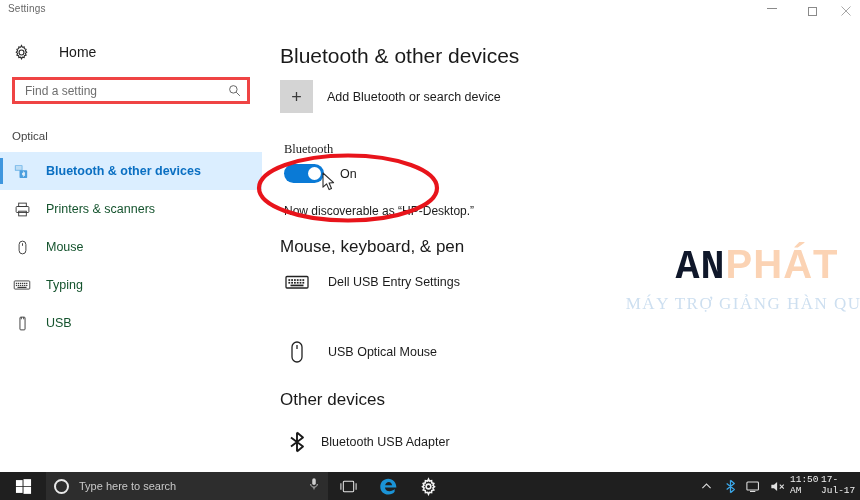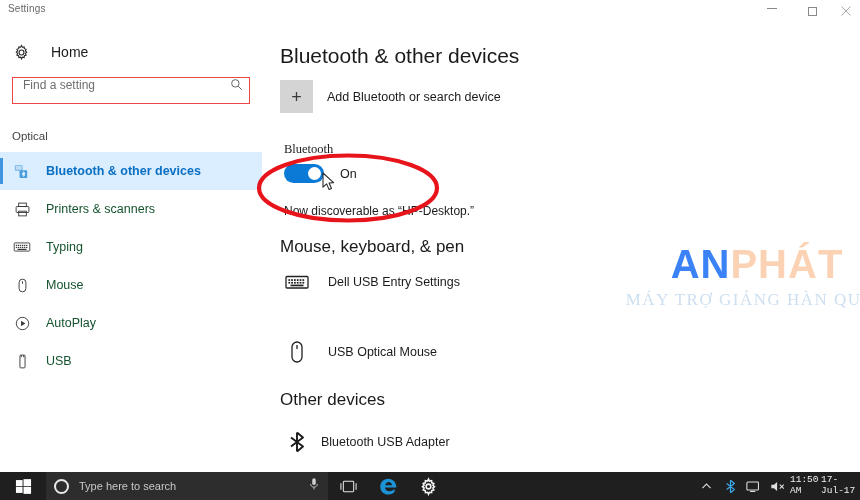--- a/index.html
+++ b/index.html
@@ -51,31 +51,31 @@
   }
 
   
   .sidebar {
     position:absolute; left:0; top:0;
     width:262px; height:450px;
     background:#ffffff;
   }
   .home-row {
     position:absolute; left:12px; top:16px;
-    display:flex; align-items:center; gap:20px;
+    display:flex; align-items:center; gap:28px;
     height:28px;
   }
   .home-label { font-size:14px; color:#1a1a1a; }
 
   .search-wrap {
     position:absolute; left:12px; top:55px;
     width:238px; height:27px;
-    border:1px solid #ef4444;
-    background:#ffffff;
-    display:flex; align-items:flex-start;
+    border:3px solid #ef4444;
+    background:#ffffff;
+    display:flex; align-items:center;
   }
   .search-wrap input {
     flex:1; border:0; outline:0; background:transparent;
     font-family:"Liberation Sans", sans-serif;
     font-size:12px; color:#444; padding-left:10px;
   }
   .search-wrap input::placeholder { color:#6e6e6e; }
   .search-ico {
     width:26px; display:flex; align-items:center; justify-content:center;
     color:#555;
@@ -194,21 +194,21 @@
     pointer-events:none;
     user-select:none;
     z-index:5;
   }
   .wm-main {
     font-family:"Liberation Sans", sans-serif;
     font-size:40px; font-weight:700; letter-spacing:1px;
     line-height:1;
     white-space:nowrap;
   }
-  .wm-an   { color:#3b82f6; }
+  .wm-an   { color:#0f172a;font-family:Liberation Mono, monospace; }
   .wm-phat { color:#fbd3b4; }
   .wm-sub {
     font-family:"Liberation Serif", serif;
     font-size:17px; letter-spacing:1.5px;
     color:#cddff0;
     margin-top:6px;
     white-space:nowrap;
   }
 
   
@@ -336,20 +336,30 @@
           <span class="nav-ico">
             <svg width="17" height="17" viewBox="0 0 20 20">
               <g fill="none" stroke="#3a3a3a" stroke-width="1.1">
                 <rect x="5.5" y="2.5" width="9" height="4"></rect>
                 <rect x="2.5" y="6.5" width="15" height="7" rx="1"></rect>
                 <rect x="5.5" y="12" width="9" height="5.5"></rect>
               </g>
             </svg>
           </span>
           <span class="nav-label">Printers &amp; scanners</span>
+        </div>
+
+        <div class="nav-item">
+          <span class="nav-ico">
+            <svg width="17" height="17" viewBox="0 0 20 20">
+              <rect x="6" y="2.5" width="8" height="15" rx="4" fill="none" stroke="#3a3a3a" stroke-width="1.1"></rect>
+              <path d="M10 5 L10 8" stroke="#3a3a3a" stroke-width="1.1"></path>
+            </svg>
+          </span>
+          <span class="nav-label">Mouse</span>
         </div>
 
         <div class="nav-item">
           <span class="nav-ico">
             <svg width="18" height="18" viewBox="0 0 22 22">
               <rect x="1.5" y="6" width="19" height="10" rx="1" fill="none" stroke="#3a3a3a" stroke-width="1.1"></rect>
               <g fill="#3a3a3a">
                 <rect x="3.5" y="8.3" width="1.6" height="1.5"></rect>
                 <rect x="6" y="8.3" width="1.6" height="1.5"></rect>
                 <rect x="8.5" y="8.3" width="1.6" height="1.5"></rect>
@@ -362,40 +372,21 @@
                 <rect x="11" y="10.8" width="1.6" height="1.5"></rect>
                 <rect x="13.5" y="10.8" width="1.6" height="1.5"></rect>
                 <rect x="16" y="10.8" width="1.6" height="1.5"></rect>
                 <rect x="5.5" y="13.2" width="11" height="1.5"></rect>
               </g>
             </svg>
           </span>
           <span class="nav-label">Typing</span>
         </div>
 
-        <div class="nav-item">
-          <span class="nav-ico">
-            <svg width="17" height="17" viewBox="0 0 20 20">
-              <rect x="6" y="2.5" width="8" height="15" rx="4" fill="none" stroke="#3a3a3a" stroke-width="1.1"></rect>
-              <path d="M10 5 L10 8" stroke="#3a3a3a" stroke-width="1.1"></path>
-            </svg>
-          </span>
-          <span class="nav-label">Mouse</span>
-        </div>
-
-
-        <div class="nav-item">
-          <span class="nav-ico">
-            <svg width="17" height="17" viewBox="0 0 20 20">
-              <circle cx="10" cy="10" r="7.3" fill="none" stroke="#3a3a3a" stroke-width="1.1"></circle>
-              <path d="M8.3 6.8 L13.4 10 L8.3 13.2 Z" fill="#3a3a3a"></path>
-            </svg>
-          </span>
-          <span class="nav-label">AutoPlay</span>
-        </div>
+
 
         <div class="nav-item">
           <span class="nav-ico">
             <svg width="17" height="17" viewBox="0 0 20 20">
               <rect x="7" y="2.5" width="6" height="15" rx="1" fill="none" stroke="#3a3a3a" stroke-width="1.1"></rect>
               <path d="M8.6 2.5 L8.6 5 M11.4 2.5 L11.4 5" stroke="#3a3a3a" stroke-width="1.1"></path>
             </svg>
           </span>
           <span class="nav-label">USB</span>
         </div>

